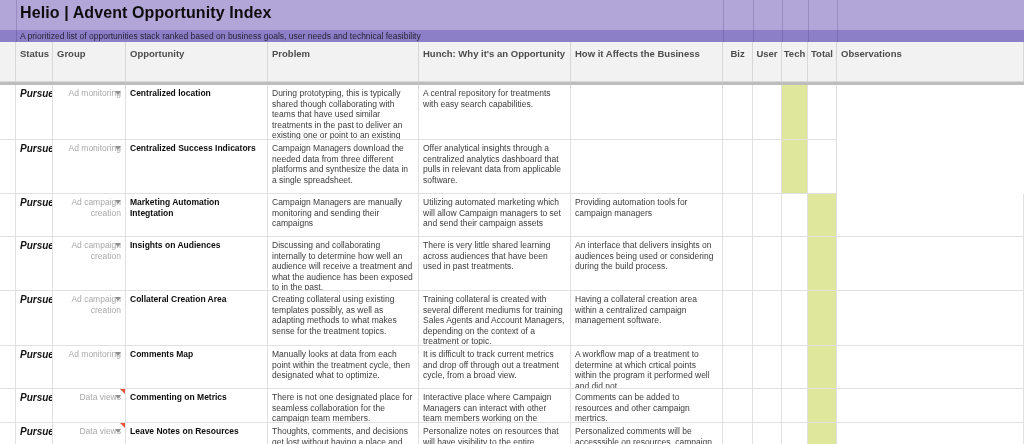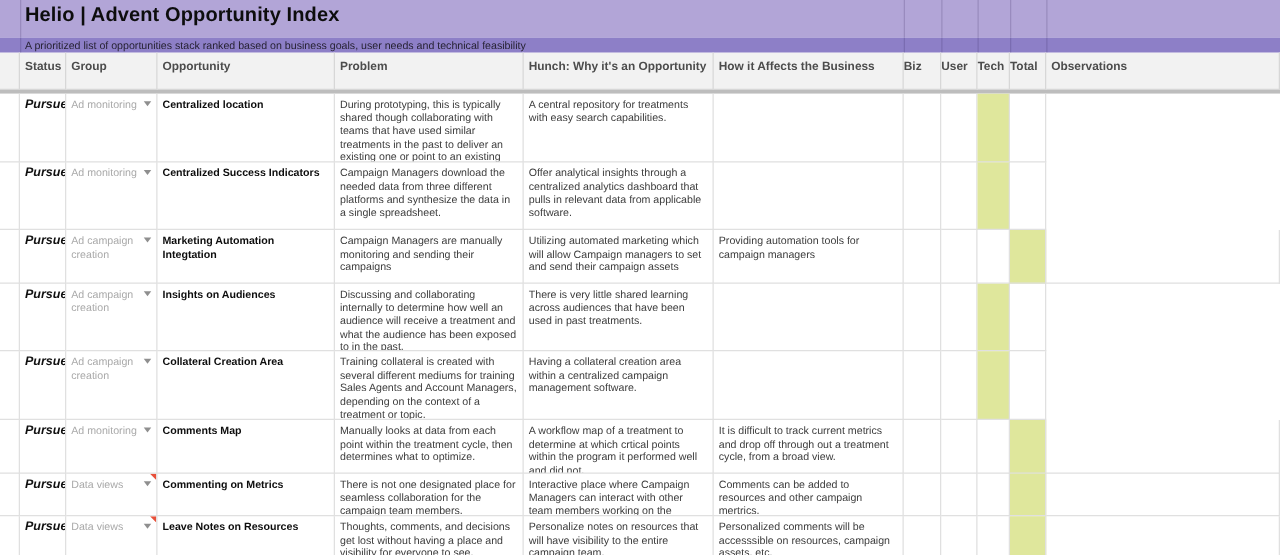--- a/index.html
+++ b/index.html
@@ -28,32 +28,32 @@
   .band-line{position:absolute;top:0;bottom:0;width:1px;background:var(--band-line);}
   .vl-16{left:16px;} .vl-723{left:723px;} .vl-753{left:753px;} .vl-782{left:782px;}
   .vl-808{left:808px;} .vl-837{left:837px;}
   .sheet-title{position:absolute;left:20px;top:4px;font-size:16px;font-weight:bold;color:#0d0d0d;letter-spacing:0.1px;}
   .sheet-subtitle{position:absolute;left:20px;top:1px;font-size:8.5px;color:#262233;}
 
   
   .grid{display:grid;grid-template-columns:16px 37px 73px 142px 151px 152px 152px 30px 29px 26px 29px 1fr;}
 
   
-  .header-row{height:30px;background:var(--header-bg);}
+  .header-row{height:40px;background:var(--header-bg);}
   .header-row .cell{border-right:1px solid var(--grid-dark);border-bottom:1px solid var(--grid-dark);
     font-size:9.5px;font-weight:bold;color:var(--header-text);padding:6px 0 0 4px;overflow:hidden;white-space:nowrap;}
-  .header-row .cell.center{padding-left:0;}
+  .header-row .cell.center{text-align:center;padding-left:0;}
   .freeze-bar{height:3px;background:var(--freeze-bar);}
 
   
   .row{background:#fff;}
   .cell{position:relative;border-right:1px solid var(--grid);border-bottom:1px solid var(--grid);overflow:hidden;}
   .cell.pad{padding:3px 4px 0 4px;}
   .status-cell{font-size:10px;font-weight:bold;color:var(--status-text);font-style:italic;}
-  .group-cell{font-size:8.5px;color:var(--group-text);padding-right:13px;}
+  .group-cell{font-size:8.5px;color:var(--group-text);padding-right:13px;text-align:right;}
   .group-cell .group-text{display:block;line-height:10.5px;}
   .opp-cell{font-size:8.5px;font-weight:bold;color:#0d0d0d;line-height:10.5px;}
   .body-cell{font-size:8.5px;color:var(--body-text);line-height:10.5px;}
   .total-cell{background:var(--total-fill);}
   .obs-cell{font-size:8.5px;color:var(--body-text);}
 
   
   .dd-icon{position:absolute;right:4px;top:6px;width:0;height:0;
     border-left:3.5px solid transparent;border-right:3.5px solid transparent;border-top:4px solid #8f8f8f;}
   
@@ -163,57 +163,59 @@
     <div class="cell"></div>
     <div class="cell pad status-cell">Pursue</div>
     <div class="cell pad group-cell">
       <span class="group-text">Ad campaign creation</span>
       <span class="dd-icon"></span>
 
     </div>
     <div class="cell pad opp-cell">Insights on Audiences</div>
     <div class="cell pad body-cell">Discussing and collaborating internally to determine how well an audience will receive a treatment and what the audience has been exposed to in the past.</div>
     <div class="cell pad body-cell">There is very little shared learning across audiences that have been used in past treatments.</div>
+    <div class="cell pad body-cell">An interface that delivers insights on audiences being used or considering during the build process.</div>
     <div class="cell pad body-cell"></div>
     <div class="cell pad body-cell"></div>
     <div class="cell pad body-cell"></div>
     <div class="cell pad body-cell total-cell"></div>
     <div class="cell pad obs-cell"></div>
   </div>
 
   <div class="row grid" style="height: 55px;">
     <div class="cell"></div>
     <div class="cell pad status-cell">Pursue</div>
     <div class="cell pad group-cell">
       <span class="group-text">Ad campaign creation</span>
       <span class="dd-icon"></span>
 
     </div>
     <div class="cell pad opp-cell">Collateral Creation Area</div>
+    <div class="cell pad body-cell">Creating collateral using existing templates possibly, as well as adapting methods to what makes sense for the treatment topics.</div>
     <div class="cell pad body-cell">Training collateral is created with several different mediums for training Sales Agents and Account Managers, depending on the context of a treatment or topic.</div>
     <div class="cell pad body-cell">Having a collateral creation area within a centralized campaign management software.</div>
     <div class="cell pad body-cell"></div>
     <div class="cell pad body-cell"></div>
     <div class="cell pad body-cell"></div>
     <div class="cell pad body-cell total-cell"></div>
     <div class="cell pad obs-cell"></div>
   </div>
 
   <div class="row grid" style="height: 43px;">
     <div class="cell"></div>
     <div class="cell pad status-cell">Pursue</div>
     <div class="cell pad group-cell">
       <span class="group-text">Ad monitoring</span>
       <span class="dd-icon"></span>
 
     </div>
     <div class="cell pad opp-cell">Comments Map</div>
-    <div class="cell pad body-cell">Manually looks at data from each point within the treatment cycle, then determines what to optimize.</div>
+    <div class="cell pad body-cell">Manually looks at data from each point within the treatment cycle, then designated what to optimize.</div>
+    <div class="cell pad body-cell">It is difficult to track current metrics and drop off through out a treatment cycle, from a broad view.</div>
     <div class="cell pad body-cell">A workflow map of a treatment to determine at which crtical points within the program it performed well and did not.</div>
-    <div class="cell pad body-cell">It is difficult to track current metrics and drop off through out a treatment cycle, from a broad view.</div>
     <div class="cell pad body-cell"></div>
     <div class="cell pad body-cell"></div>
     <div class="cell pad body-cell"></div>
     <div class="cell pad body-cell total-cell"></div>
     <div class="cell pad obs-cell"></div>
   </div>
 
   <div class="row grid" style="height: 34px;">
     <div class="cell"></div>
     <div class="cell pad status-cell">Pursue</div>

